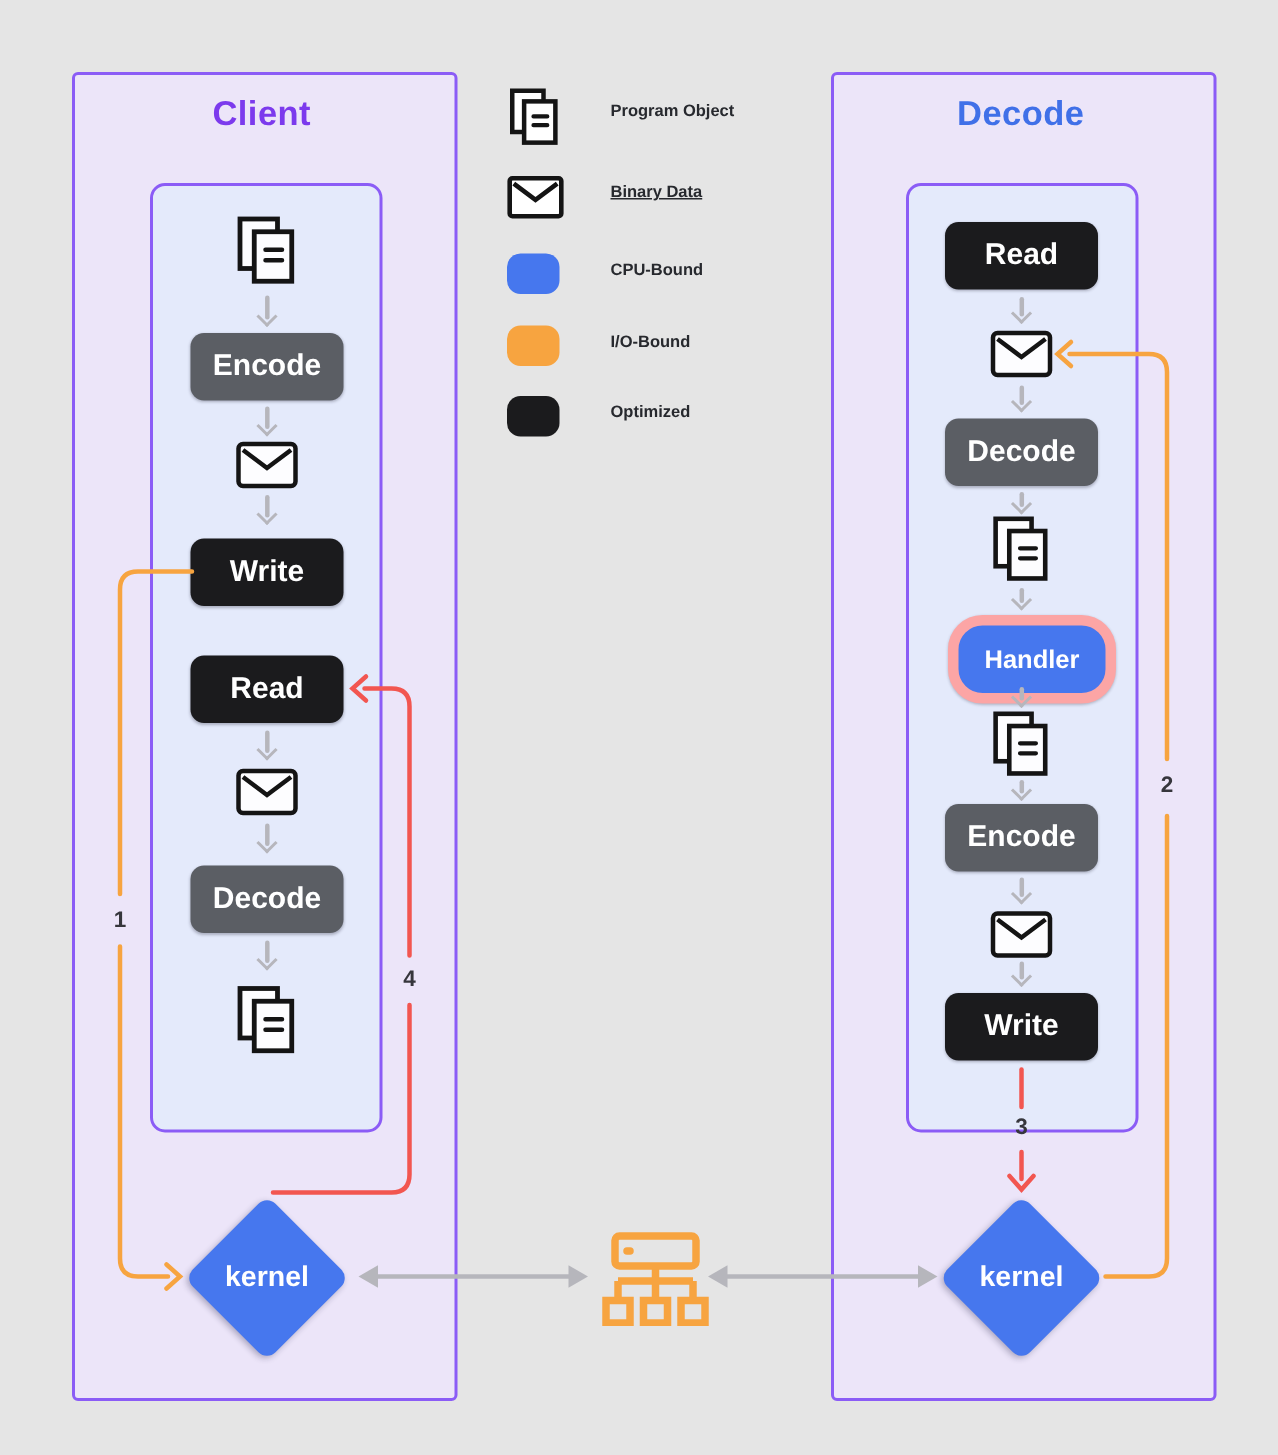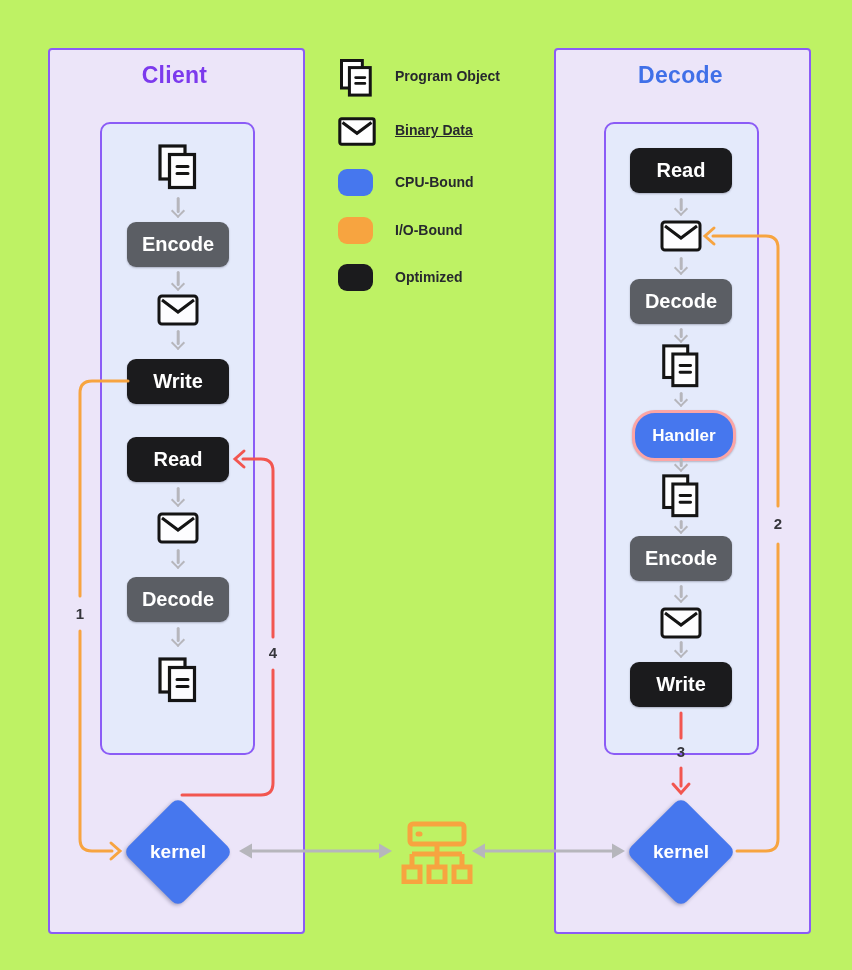--- a/index.html
+++ b/index.html
@@ -1,29 +1,29 @@
 <!DOCTYPE html>
 <html><head>
 <meta charset="utf-8">
 <style>
   html,body{margin:0;padding:0;background:#fff;}
-  .canvas{position:relative;width:852px;height:970px;background:#bef264;overflow:hidden;
+  .canvas{position:relative;width:852px;height:970px;background:#e5e5e5;overflow:hidden;
           font-family:"Liberation Sans",sans-serif;}
   
   .outer-panel{position:absolute;top:48px;width:253px;height:882px;background:#ece5f9;
                border:2.5px solid #8b5cf6;border-radius:4px;z-index:1;}
   .inner-panel{position:absolute;top:122px;width:151px;height:629px;background:#e4eafb;
                border:2.5px solid #8b5cf6;border-radius:10px;z-index:1;}
   .panel-title{position:absolute;top:62px;width:253px;text-align:center;font-size:23px;
                font-weight:700;letter-spacing:.3px;z-index:2;}
   
   .node-box{position:absolute;width:102px;height:45px;border-radius:9px;color:#ffffff;
             font-size:20px;font-weight:700;display:flex;align-items:center;justify-content:center;
             z-index:2;box-shadow:0 1px 2px rgba(20,20,40,.28);}
-  .pill{position:absolute;width:98px;height:45px;border-radius:23px;border:3px solid #fca5a5;
+  .pill{position:absolute;width:98px;height:45px;border-radius:23px;border:7px solid #fca5a5;
         color:#fff;font-size:17px;font-weight:700;display:flex;align-items:center;justify-content:center;
         z-index:2;box-shadow:0 1px 2px rgba(20,20,40,.25);}
   .icon-node{position:absolute;z-index:2;line-height:0;}
   
   .varrow{position:absolute;width:16px;z-index:2;}
   .varrow::before{content:'';position:absolute;left:50%;top:0;bottom:5px;width:2.6px;
                   background:#b6b6bc;transform:translateX(-50%);border-radius:2px;}
   .varrow::after{content:'';position:absolute;left:50%;bottom:2px;width:8px;height:8px;
                  border-right:2.6px solid #b6b6bc;border-bottom:2.6px solid #b6b6bc;
                  transform:translateX(-50%) rotate(45deg);}
@@ -31,21 +31,21 @@
   .kernel{position:absolute;width:78px;height:78px;border-radius:8px;transform:rotate(45deg);
           z-index:2;box-shadow:0 2px 4px rgba(20,20,60,.3);}
   .kernel span{position:absolute;inset:0;display:flex;align-items:center;justify-content:center;
                transform:rotate(-45deg);color:#fff;font-size:19px;font-weight:700;}
   
   #overlay{position:absolute;left:0;top:0;z-index:3;pointer-events:none;}
   
   .step-label{position:absolute;width:16px;text-align:center;font-size:15px;font-weight:700;
               color:#36363c;z-index:4;}
   
-  .legend-label{position:absolute;left:395px;font-size:14px;font-weight:700;color:#27292e;z-index:2;}
+  .legend-label{position:absolute;left:407px;font-size:11px;font-weight:700;color:#27292e;z-index:2;}
   .swatch{position:absolute;left:338px;width:35px;height:27px;border-radius:9px;z-index:2;}
 </style>
 </head>
 <body>
 
 <div class="canvas">
 
   <div class="outer-panel" style="left:48px;"></div>
   <div class="panel-title" style="left: 48px; color: rgb(124, 58, 237);">Client</div>
   <div class="inner-panel" style="left:100px;"></div>

